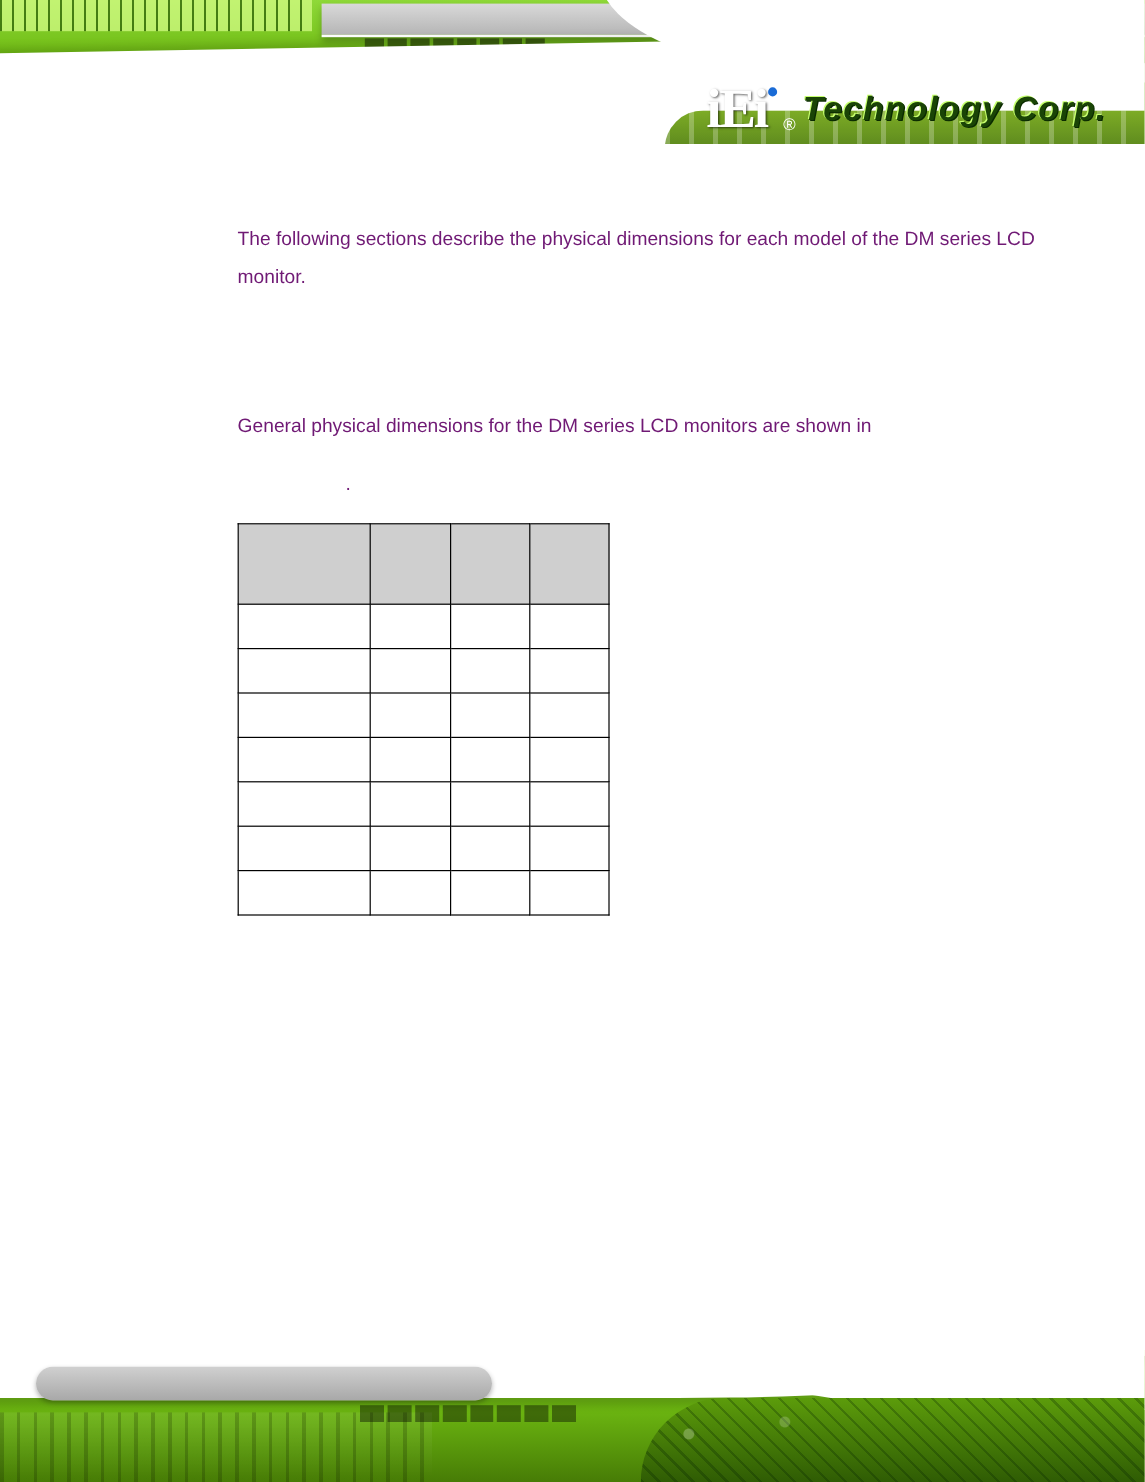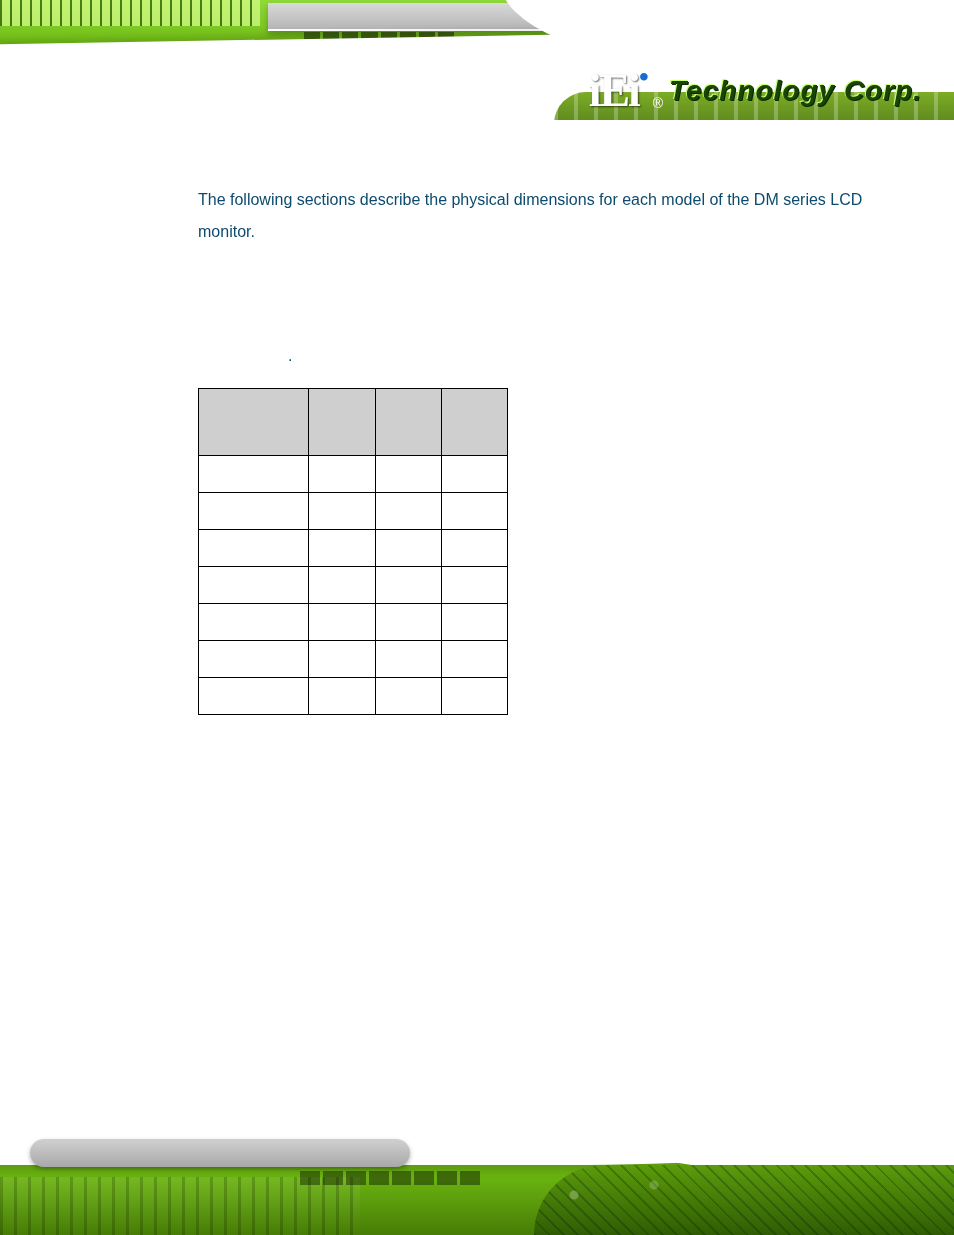--- a/index.html
+++ b/index.html
@@ -115,21 +115,21 @@
 
   
   .content {
     position: absolute;
     top: 168px;
     left: 198px;
     width: 680px;
   }
   .para {
     font-size: 16px;
-    color: #0c4a6e;
+    color: #701a75;
     line-height: 2.0;
   }
   .gap-1 { height: 60px; }
   .period-alone { margin-left: 90px; }
 
   table.dim {
     margin-top: 14px;
     border-collapse: collapse;
     width: 310px;
     table-layout: fixed;
@@ -231,20 +231,21 @@
   <div class="logo-block">
     <span class="logo-iei"><span>iEi</span><span class="dot">•</span></span>
     <span class="logo-reg">®</span>
     <span class="logo-text">Technology Corp.</span>
   </div>
 </div>
 
 <div class="content">
   <p class="para">The following sections describe the physical dimensions for each model of the DM series LCD monitor.</p>
   <div class="gap-1"></div>
+  <p class="para">General physical dimensions for the DM series LCD monitors are shown in</p>
   <p class="para period-alone">.</p>
 
   <table class="dim">
     <colgroup>
       <col class="c1">
         <col class="cx">
         <col class="cx">
         <col class="cx">
     </colgroup>
     <thead>

